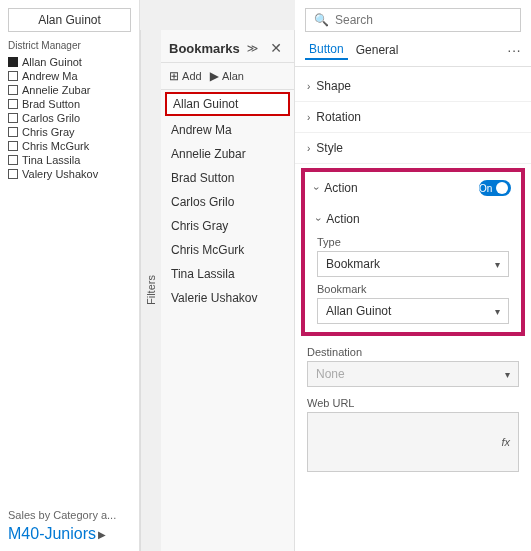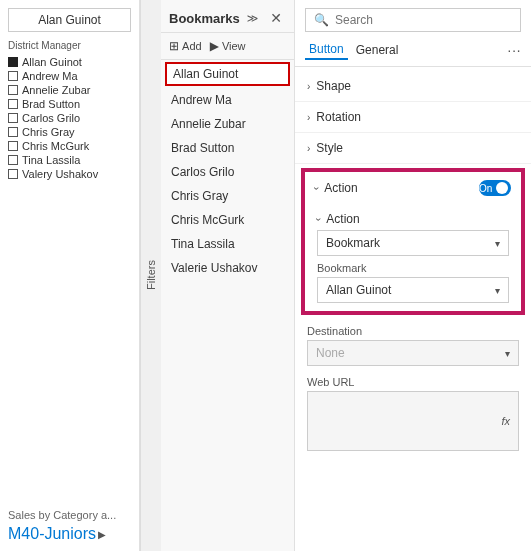--- a/index.html
+++ b/index.html
@@ -72,20 +72,21 @@
     }
 
     
     .bookmarks-panel {
       width: 155px;
       background: #f8f8f8;
       border-right: 1px solid #e0e0e0;
       flex-shrink: 0;
       display: flex;
       position: relative;
+      margin-top: 30px;
     }
     .filters-tab {
       writing-mode: vertical-rl;
       text-orientation: mixed;
       transform: rotate(180deg);
       font-size: 11px;
       color: #555;
       padding: 8px 4px;
       border-right: 1px solid #ddd;
       cursor: pointer;
@@ -455,21 +456,21 @@
         <button class="bk-close-btn">✕</button>
       </div>
     </div>
     <div class="bk-toolbar">
       <button class="bk-btn">
         <span class="bk-btn-icon">⊞</span>
         <span>Add</span>
       </button>
       <button class="bk-btn">
         <span class="bk-btn-icon">▶</span>
-        <span>View</span>
+        <span>Alan</span>
       </button>
     </div>
     <ul class="bookmarks-list">
     <li class="bookmark-item active">Allan Guinot</li>
         <li class="bookmark-item">Andrew Ma</li>
         <li class="bookmark-item">Annelie Zubar</li>
         <li class="bookmark-item">Brad Sutton</li>
         <li class="bookmark-item">Carlos Grilo</li>
         <li class="bookmark-item">Chris Gray</li>
         <li class="bookmark-item">Chris McGurk</li>
@@ -513,20 +514,21 @@
         <div class="action-toggle">
           <span class="toggle-label">On</span>
           <div class="toggle-knob"></div>
         </div>
       </div>
       <div class="action-sub">
         <div class="action-sub-header">
           <span class="chevron" style="transform:rotate(90deg);">›</span>
           <span class="section-label">Action</span>
         </div>
+        <div class="field-label">Type</div>
         <div class="dropdown-field">
           <span class="dropdown-value">Bookmark</span>
           <span class="dropdown-arrow">▾</span>
         </div>
         <div class="field-label">Bookmark</div>
         <div class="dropdown-field">
           <span class="dropdown-value">Allan Guinot</span>
           <span class="dropdown-arrow">▾</span>
         </div>
       </div>

